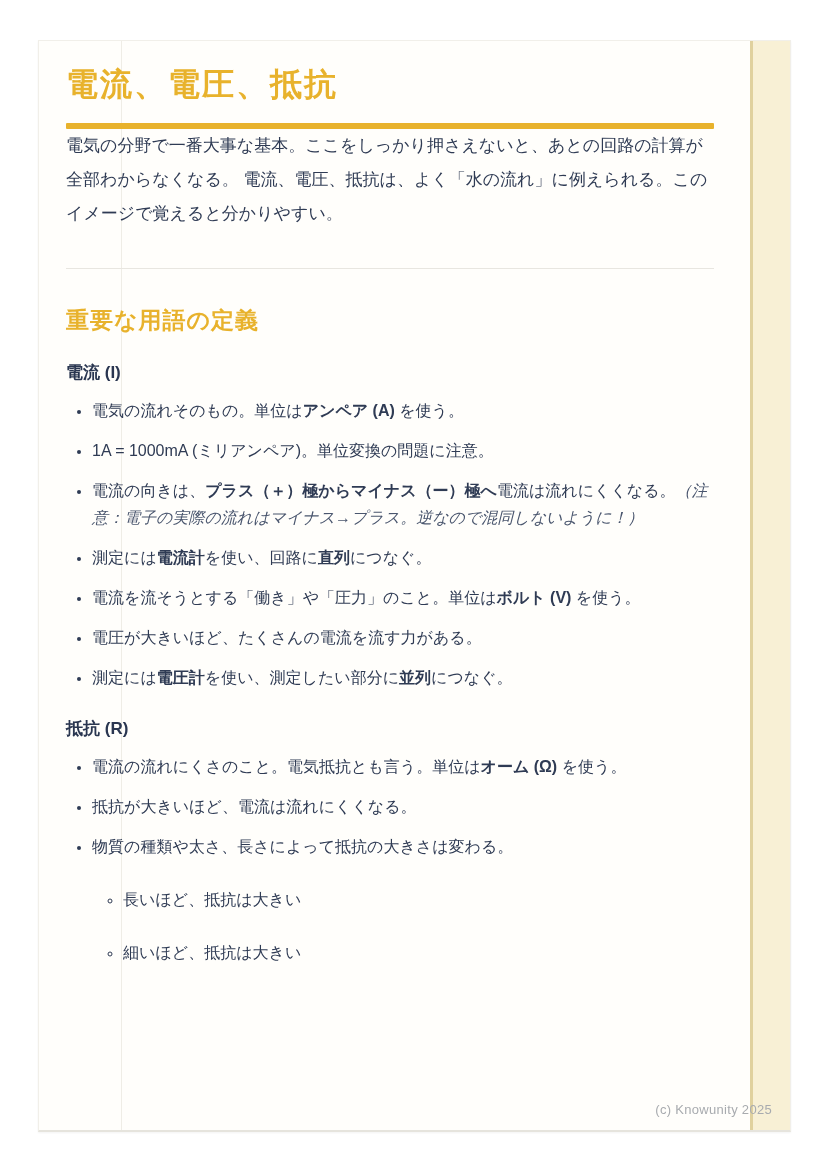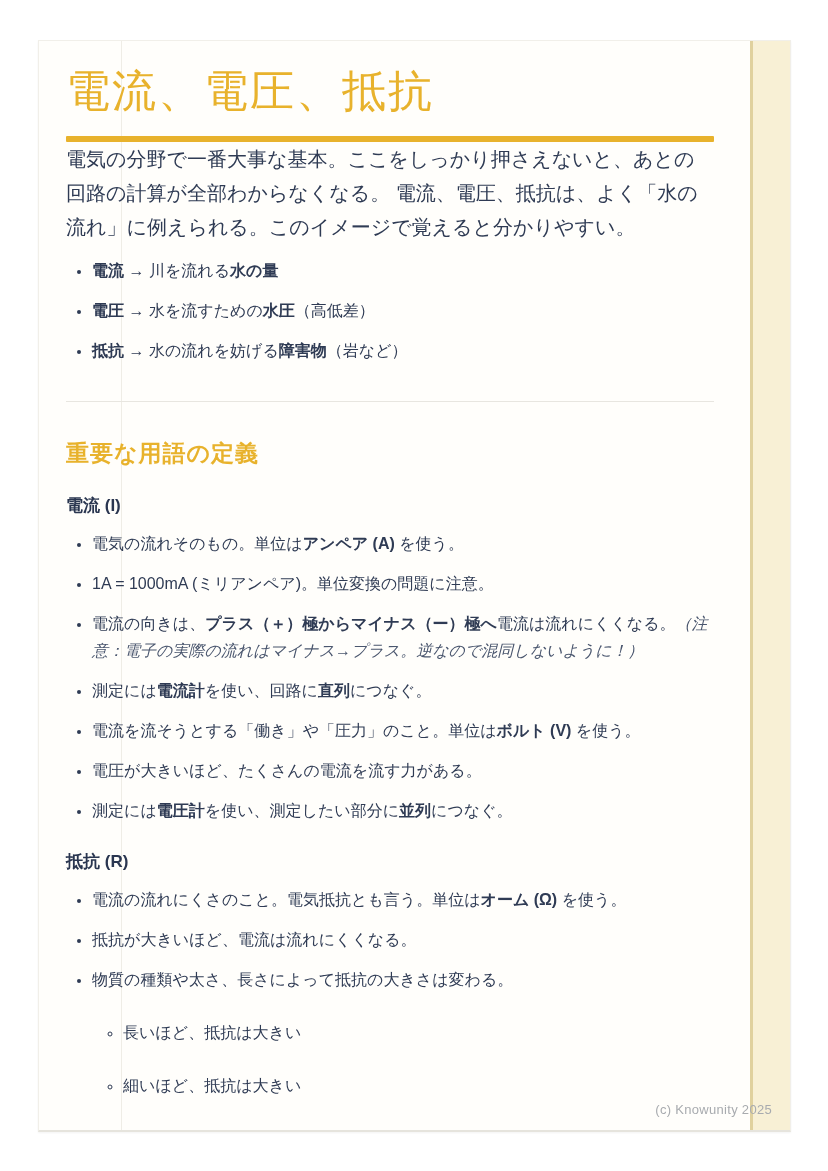--- a/index.html
+++ b/index.html
@@ -46,42 +46,42 @@
     z-index:0;
   }
   .content{
     position:absolute;
     left:27px;top:0;
     width:648px;
     z-index:1;
   }
   .page-title{
     margin:26px 0 0 0;
-    font-size:44px;
+    font-size:32px;
     line-height:1.1;
-    font-weight:400;
+    font-weight:700;
     letter-spacing:2px;
     color:var(--gold);
   }
   .title-rule{
     height:6px;
     background:var(--gold);
     margin:21px 0 0 0;
     border-radius:1px;
   }
   .section-heading{
     font-size:23px;
     font-weight:800;
     letter-spacing:1px;
     color:var(--gold);
     margin:38px 0 12px 0;
     line-height:1.2;
   }
   .intro-paragraph{
-    font-size:20px;
+    font-size:17px;
     line-height:34px;
     color:var(--navy);
     margin:0 0 12px 0;
   }
   ul.doc-list{
     margin:0;
     padding:0 0 0 26px;
     list-style:disc;
   }
   ul.doc-list > li{
@@ -136,25 +136,20 @@
 <div class="card">
   <div class="margin-line"></div>
   <div class="edge-strip"></div>
 
   <div class="content">
     <h1 class="page-title">電流、電圧、抵抗</h1>
     <div class="title-rule"></div>
 
     <p class="intro-paragraph">電気の分野で一番大事な基本。ここをしっかり押さえないと、あとの回路の計算が全部わからなくなる。 電流、電圧、抵抗は、よく「水の流れ」に例えられる。このイメージで覚えると分かりやすい。</p>
 
-    <ul class="doc-list" id="intro-list">
-        <li><span class="seg-b">電流</span><span class="seg-n"> → 川を流れる</span><span class="seg-b">水の量</span></li>
-        <li><span class="seg-b">電圧</span><span class="seg-n"> → 水を流すための</span><span class="seg-b">水圧</span><span class="seg-n">（高低差）</span></li>
-        <li><span class="seg-b">抵抗</span><span class="seg-n"> → 水の流れを妨げる</span><span class="seg-b">障害物</span><span class="seg-n">（岩など）</span></li>
-      </ul>
 
     <hr class="section-divider">
 
     <h2 class="section-heading">重要な用語の定義</h2>
 
     <div id="terms-container">
         <h3 class="term-subheading">電流 (I)</h3>
         <ul class="doc-list">
           <li><span class="seg-n">電気の流れそのもの。単位は</span><span class="seg-b">アンペア (A)</span><span class="seg-n"> を使う。</span></li>
           <li><span class="seg-n">1A = 1000mA (ミリアンペア)。単位変換の問題に注意。</span></li>

